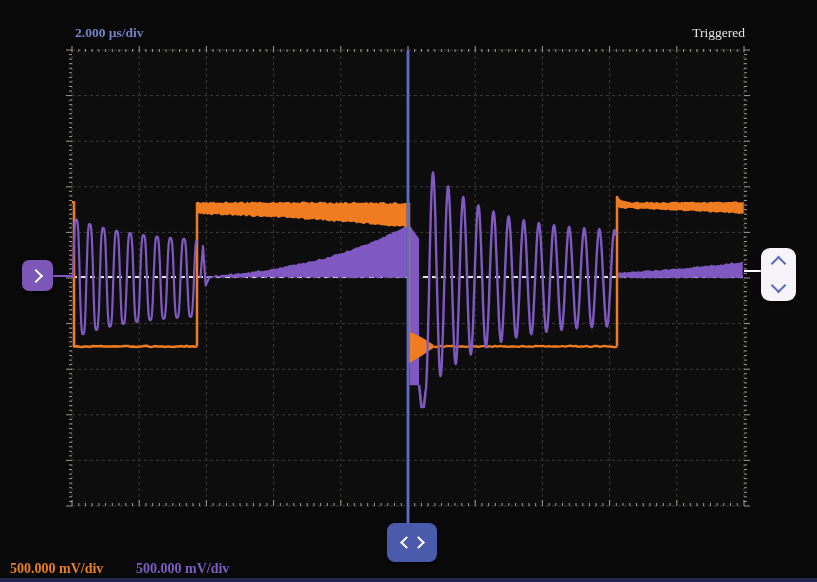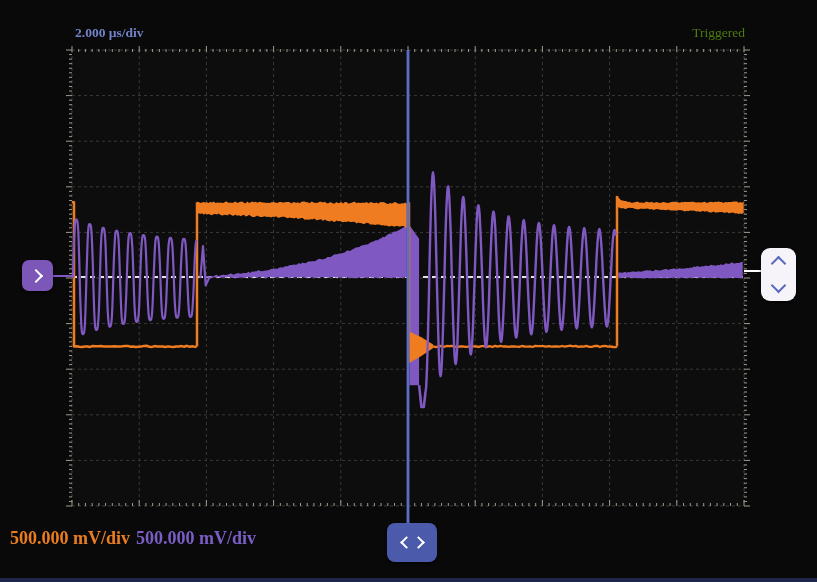--- a/index.html
+++ b/index.html
@@ -3,22 +3,22 @@
 <meta charset="utf-8">
 <style>
   html,body{margin:0;padding:0;background:#090909;}
   .stage{
     position:relative;width:817px;height:582px;background:#090909;overflow:hidden;
     font-family:Liberation Serif, serif;
   }
   .hdr-text{position:absolute;top:25px;font-size:13.5px;line-height:16px;white-space:nowrap;}
   .hdr-timebase{left:75px;font-weight:bold;color:#7381c6;}
   .hdr-samples{left:193px;color:#f2f2f2;}
-  .hdr-status{right:72px;color:#4d7c0f;}
-  .ftr-text{position:absolute;top:528px;font-size:18px;font-weight:bold;white-space:nowrap;}
+  .hdr-status{right:72px;color:#e5e5e5;}
+  .ftr-text{position:absolute;top:561px;font-size:14px;font-weight:bold;white-space:nowrap;}
   .ftr-ch1{left:10px;color:#ea7d1f;}
   .ftr-ch2{left:136px;color:#7a5ec6;}
   #scope-svg{position:absolute;left:0;top:0;}
   .ctl{position:absolute;border:none;padding:0;margin:0;cursor:pointer;display:flex;align-items:center;justify-content:center;}
   .ch2-offset{left:22px;top:260px;width:31px;height:31px;border-radius:7px;
     background:#7d57b8;box-shadow:0 2px 3px rgba(0,0,0,.6);}
   .trig-pos{left:387px;top:523px;width:50px;height:39px;border-radius:8px;
     background:#4b5aab;box-shadow:0 2px 3px rgba(0,0,0,.6);gap:9px;}
   .stepper{left:761px;top:248px;width:35px;height:53px;border-radius:9px;background:#f6f4f8;
     display:flex;flex-direction:column;align-items:stretch;box-shadow:0 2px 3px rgba(0,0,0,.6);}

